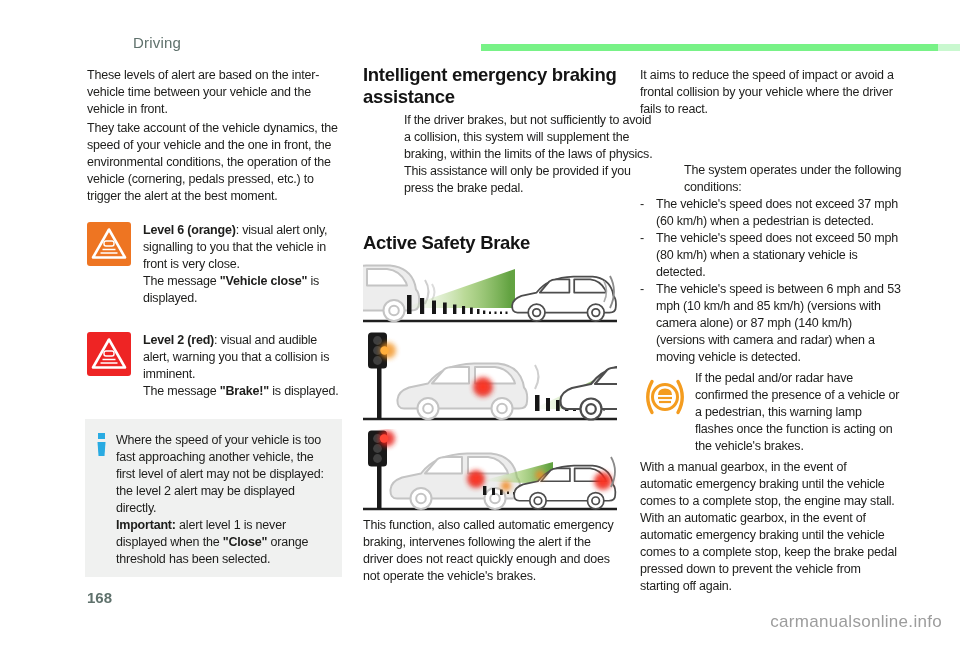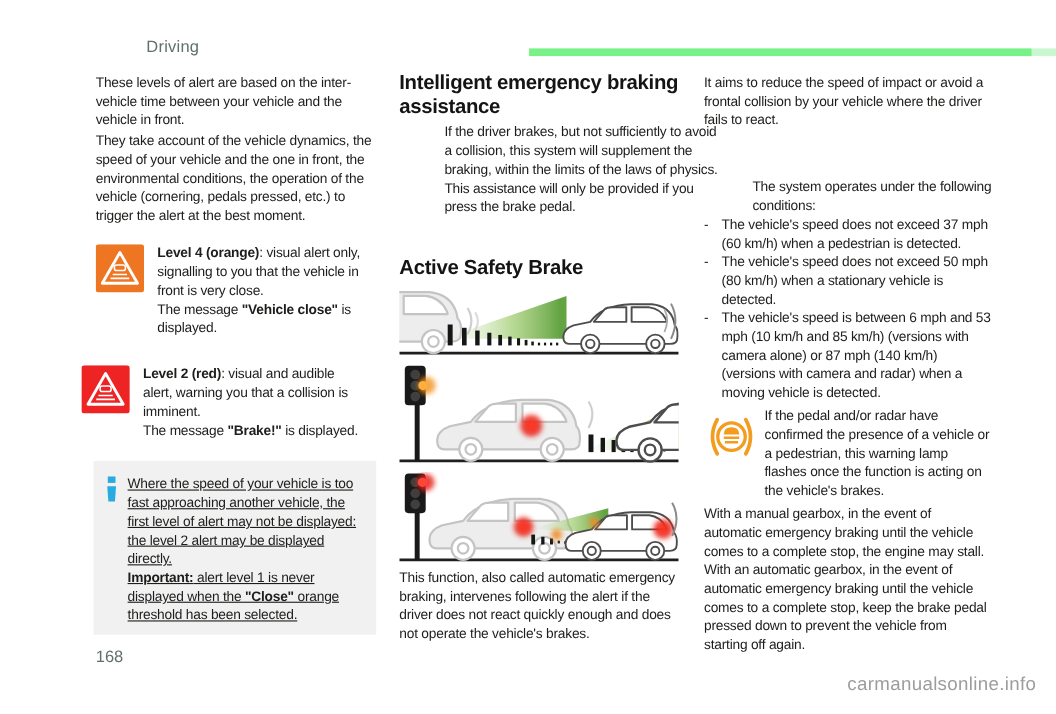--- a/index.html
+++ b/index.html
@@ -10,25 +10,25 @@
   .body-text { font-size:12.5px; line-height:17px; letter-spacing:-0.2px; color:#1d1d1b; }
   .b { font-weight:bold; }
   .section-label { font-size:15px; color:#5f716c; letter-spacing:0.2px;margin-left:46px; }
   .h-main { font-size:18.5px; line-height:21.5px; font-weight:bold; letter-spacing:-0.3px; color:#141414; }
   .h-sub { font-size:16.5px; font-weight:bold; letter-spacing:-0.3px; color:#141414; }
   .accent-bar { background:#78f287; height:7px; }
   .accent-bar-tail { background:#c9f8cf; height:7px; }
   .alert-row { display:flex; }
   .alert-row .txt { width:200px; margin-left:12px; }
   .note-box { background:#f0f1f0; padding:13px 12px 0 11px; }
-  .note-inner { display:flex;text-decoration:underline; }
+  .note-inner { display:flex; }
   .note-inner .txt { width:222px; margin-left:9px; }
   .cond-item { display:flex; }
   .cond-item .dash { width:16px; flex:none; }
-  .page-number { font-size:15px; font-weight:normal; color:#5f716c; }
+  .page-number { font-size:15px; font-weight:bold; color:#5f716c; }
   .watermark { font-size:17px; color:#9c9c9c; letter-spacing:0.3px; }
   .car-gray  { fill:#ededed; stroke:#c4c4c4; stroke-width:2; stroke-linejoin:round; }
   .car-white { fill:#ffffff; stroke:#4d4d4d; stroke-width:2.2; stroke-linejoin:round; }
   svg { display:block; }
 </style>
 </head>
 <body>
 
 <svg width="0" height="0" style="position:absolute" aria-hidden="true">
   <defs>
@@ -64,26 +64,26 @@
 
   <div class="abs alert-row" style="left:87px; top:222px;">
     <svg width="44" height="44" viewBox="0 0 44 44">
       <rect x="0" y="0" width="44" height="44" rx="3" fill="#ee7522"></rect>
       <path d="M22,7.5 L38,35.5 L6,35.5 Z" fill="none" stroke="#fff" stroke-width="2.6" stroke-linejoin="round"></path>
       <rect x="17" y="19" width="10" height="5" rx="2" fill="none" stroke="#fff" stroke-width="1.4"></rect>
       <line x1="15.5" y1="27.5" x2="28.5" y2="27.5" stroke="#fff" stroke-width="1.5"></line>
       <line x1="13.5" y1="31" x2="30.5" y2="31" stroke="#fff" stroke-width="1.5"></line>
     </svg>
     <div class="txt body-text">
-      <span class="b">Level 4 (orange)</span><span>: visual alert only, signalling to you that the vehicle in front is very close.</span>
+      <span class="b">Level 6 (orange)</span><span>: visual alert only, signalling to you that the vehicle in front is very close.</span>
       <div><span>The message </span><span class="b">"Vehicle close"</span><span> is displayed.</span></div>
     </div>
   </div>
 
-  <div class="abs alert-row" style="left:74px; top:332px;justify-content:space-between;">
+  <div class="abs alert-row" style="left:87px; top:332px;justify-content:space-between;">
     <svg width="44" height="44" viewBox="0 0 44 44">
       <rect x="0" y="0" width="44" height="44" rx="3" fill="#ee2424"></rect>
       <path d="M22,7.5 L38,35.5 L6,35.5 Z" fill="none" stroke="#fff" stroke-width="2.6" stroke-linejoin="round"></path>
       <rect x="17" y="19" width="10" height="5" rx="2" fill="none" stroke="#fff" stroke-width="1.4"></rect>
       <line x1="15.5" y1="27.5" x2="28.5" y2="27.5" stroke="#fff" stroke-width="1.5"></line>
       <line x1="13.5" y1="31" x2="30.5" y2="31" stroke="#fff" stroke-width="1.5"></line>
     </svg>
     <div class="txt body-text">
       <span class="b">Level 2 (red)</span><span>: visual and audible alert, warning you that a collision is imminent.</span>
       <div><span>The message </span><span class="b">"Brake!"</span><span> is displayed.</span></div>

